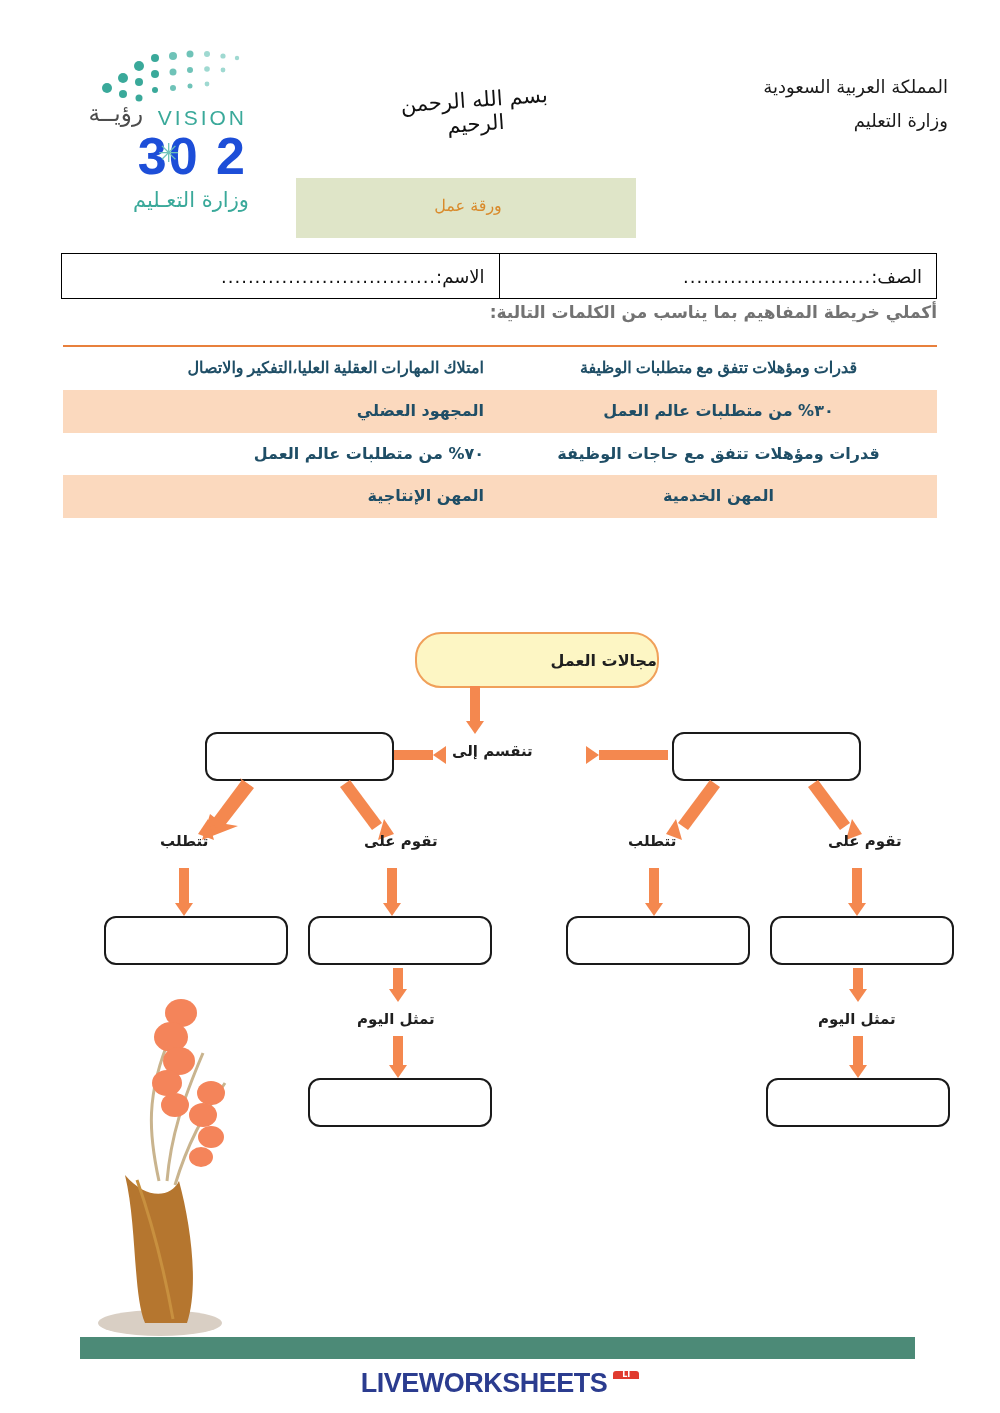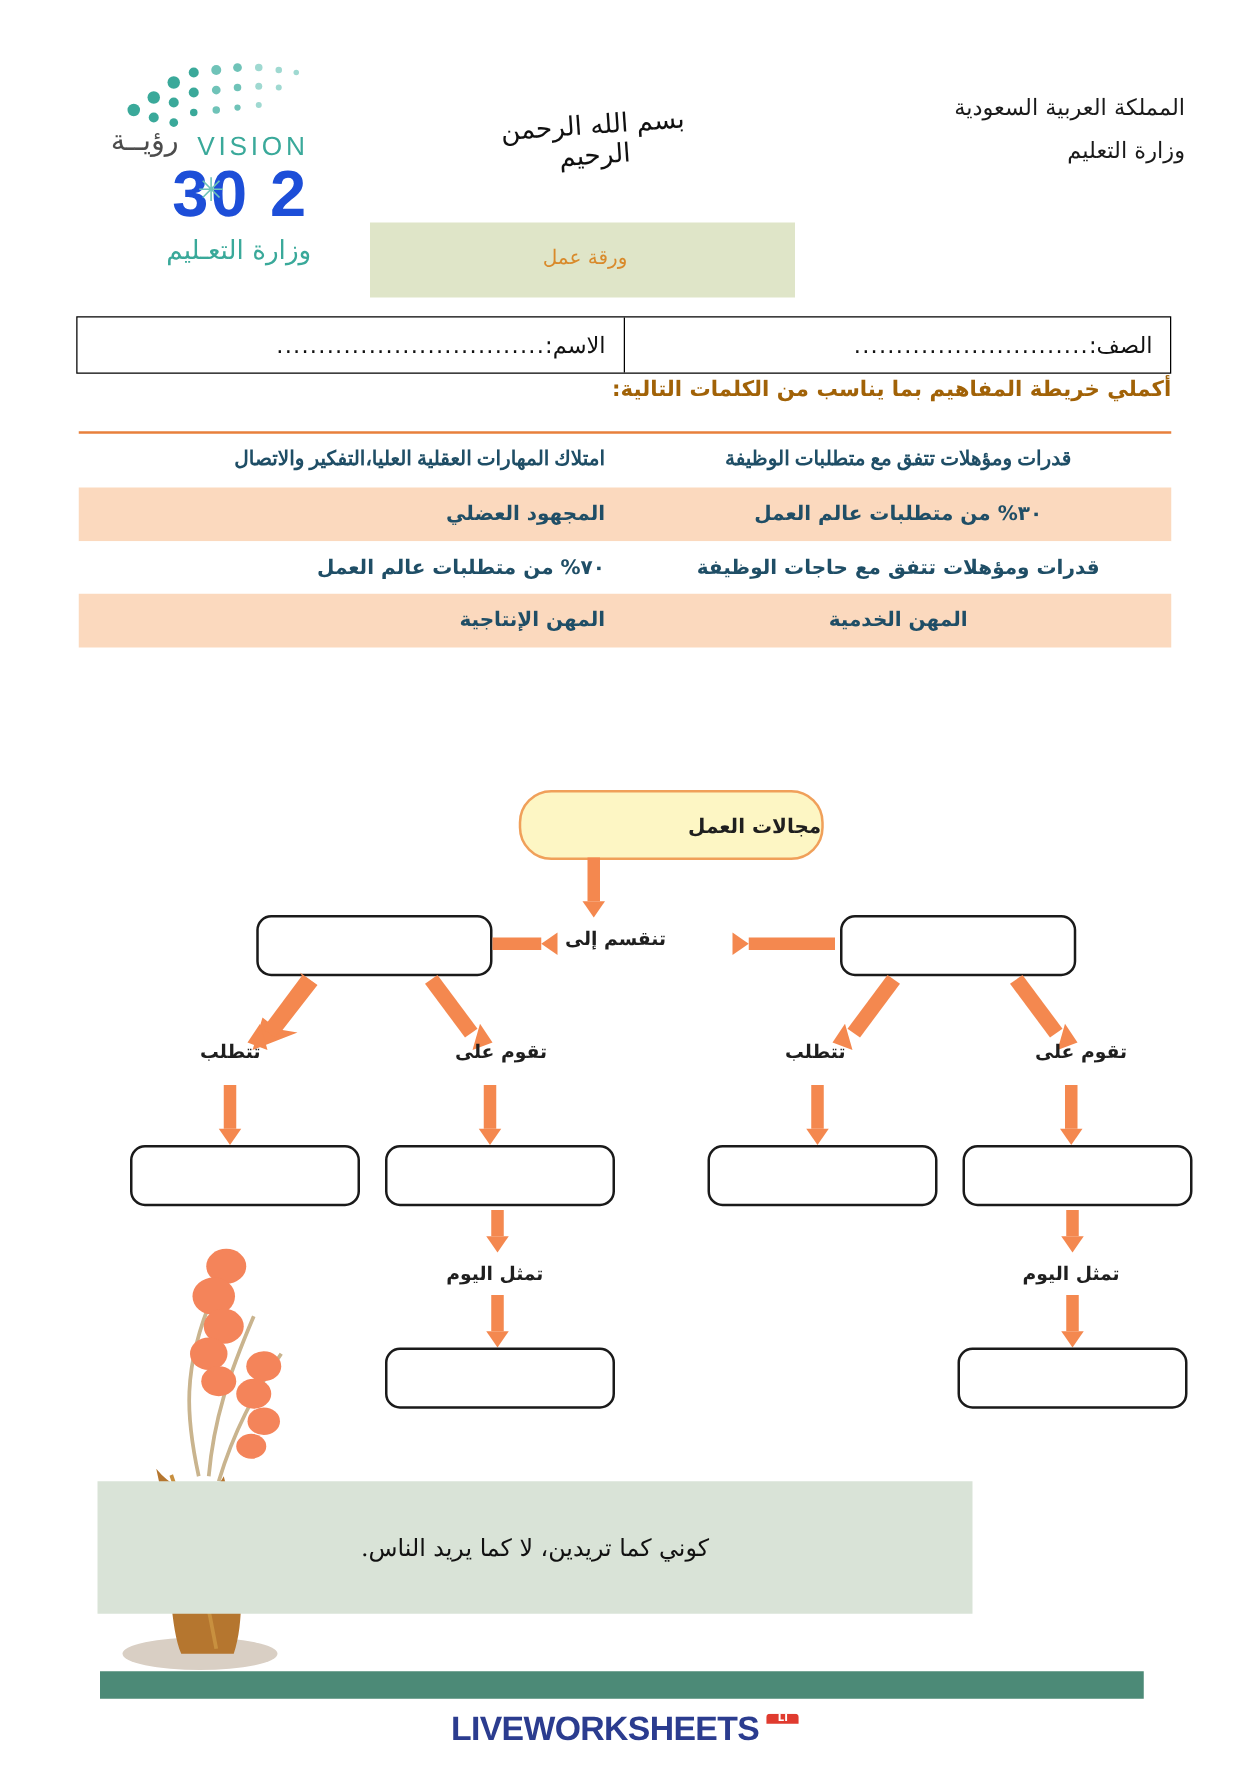--- a/index.html
+++ b/index.html
@@ -33,21 +33,21 @@
   .ws-box{position:absolute;top:178px;right:364px;width:340px;height:60px;background:#dfe5c8;}
   .ws-title{position:absolute;top:196px;right:427px;width:210px;text-align:center;
             font-size:16px;color:#d98a2b;font-family:"DejaVu Serif","Liberation Serif",serif;}
 
   
   .idrow{position:absolute;top:253px;right:63px;width:874px;height:44px;border:1px solid #000;display:flex;}
   .idcell{flex:1;display:flex;align-items:center;justify-content:flex-start;padding:0 14px;font-size:18px;color:#111;}
   .idcell.divider{border-right:1px solid #000;}
   .dots-line{letter-spacing:1px;}
 
-  .instruction{position:absolute;top:302px;right:63px;width:874px;font-size:17px;color:#a16207;font-weight:bold;}
+  .instruction{position:absolute;top:302px;right:63px;width:874px;font-size:17px;color:#737373;font-weight:bold;}
 
   
   .wtable{position:absolute;top:345px;right:63px;width:874px;border-collapse:collapse;}
   .wtable td{padding:9px 16px;font-size:16px;color:#1f4e66;font-weight:bold;width:50%;
              vertical-align:middle;line-height:1.55;}
   .wtable tr.band td{background:#fbd9be;}
   .wtable tr.plain td{background:#ffffff;}
   .wtable tr.first td{border-top:2px solid #e8803c;font-family:Liberation Serif, serif;}
   .ta-r{text-align:right;}
   .ta-c{text-align:center;}
@@ -290,23 +290,20 @@
       <ellipse cx="104" cy="86" rx="16" ry="14"></ellipse>
         <ellipse cx="92" cy="108" rx="15" ry="13"></ellipse>
       <ellipse cx="100" cy="130" rx="14" ry="12"></ellipse>
       <ellipse cx="136" cy="118" rx="14" ry="12"></ellipse>
         <ellipse cx="128" cy="140" rx="14" ry="12"></ellipse>
       <ellipse cx="136" cy="162" rx="13" ry="11"></ellipse>
         <ellipse cx="126" cy="182" rx="12" ry="10"></ellipse>
     </g>
   </svg>
 
-  <div class="quote">
-    <span>كوني كما تريدين، لا كما يريد الناس.</span>
-  </div>
 
   <div class="greenbar"></div>
 
   <div class="lw">
     <div class="lw-badge">
       <span style="background:#e03b2f">LI</span>
       <span style="background:#f2b705;color:#2bb14a">VE</span>
     </div>
     <div class="lw-text">LIVEWORKSHEETS</div>
   </div>

